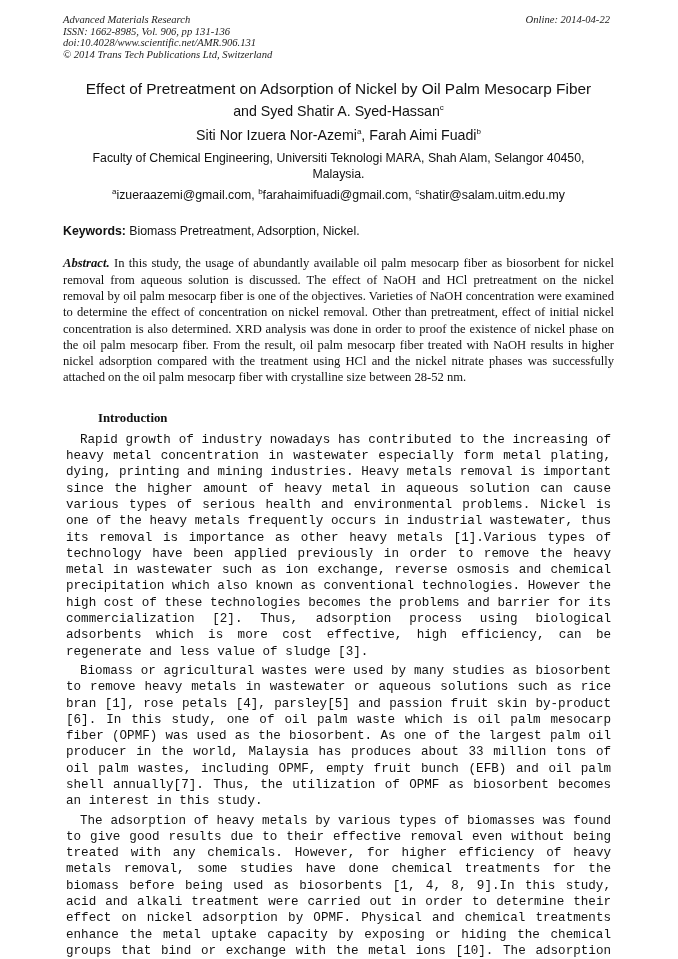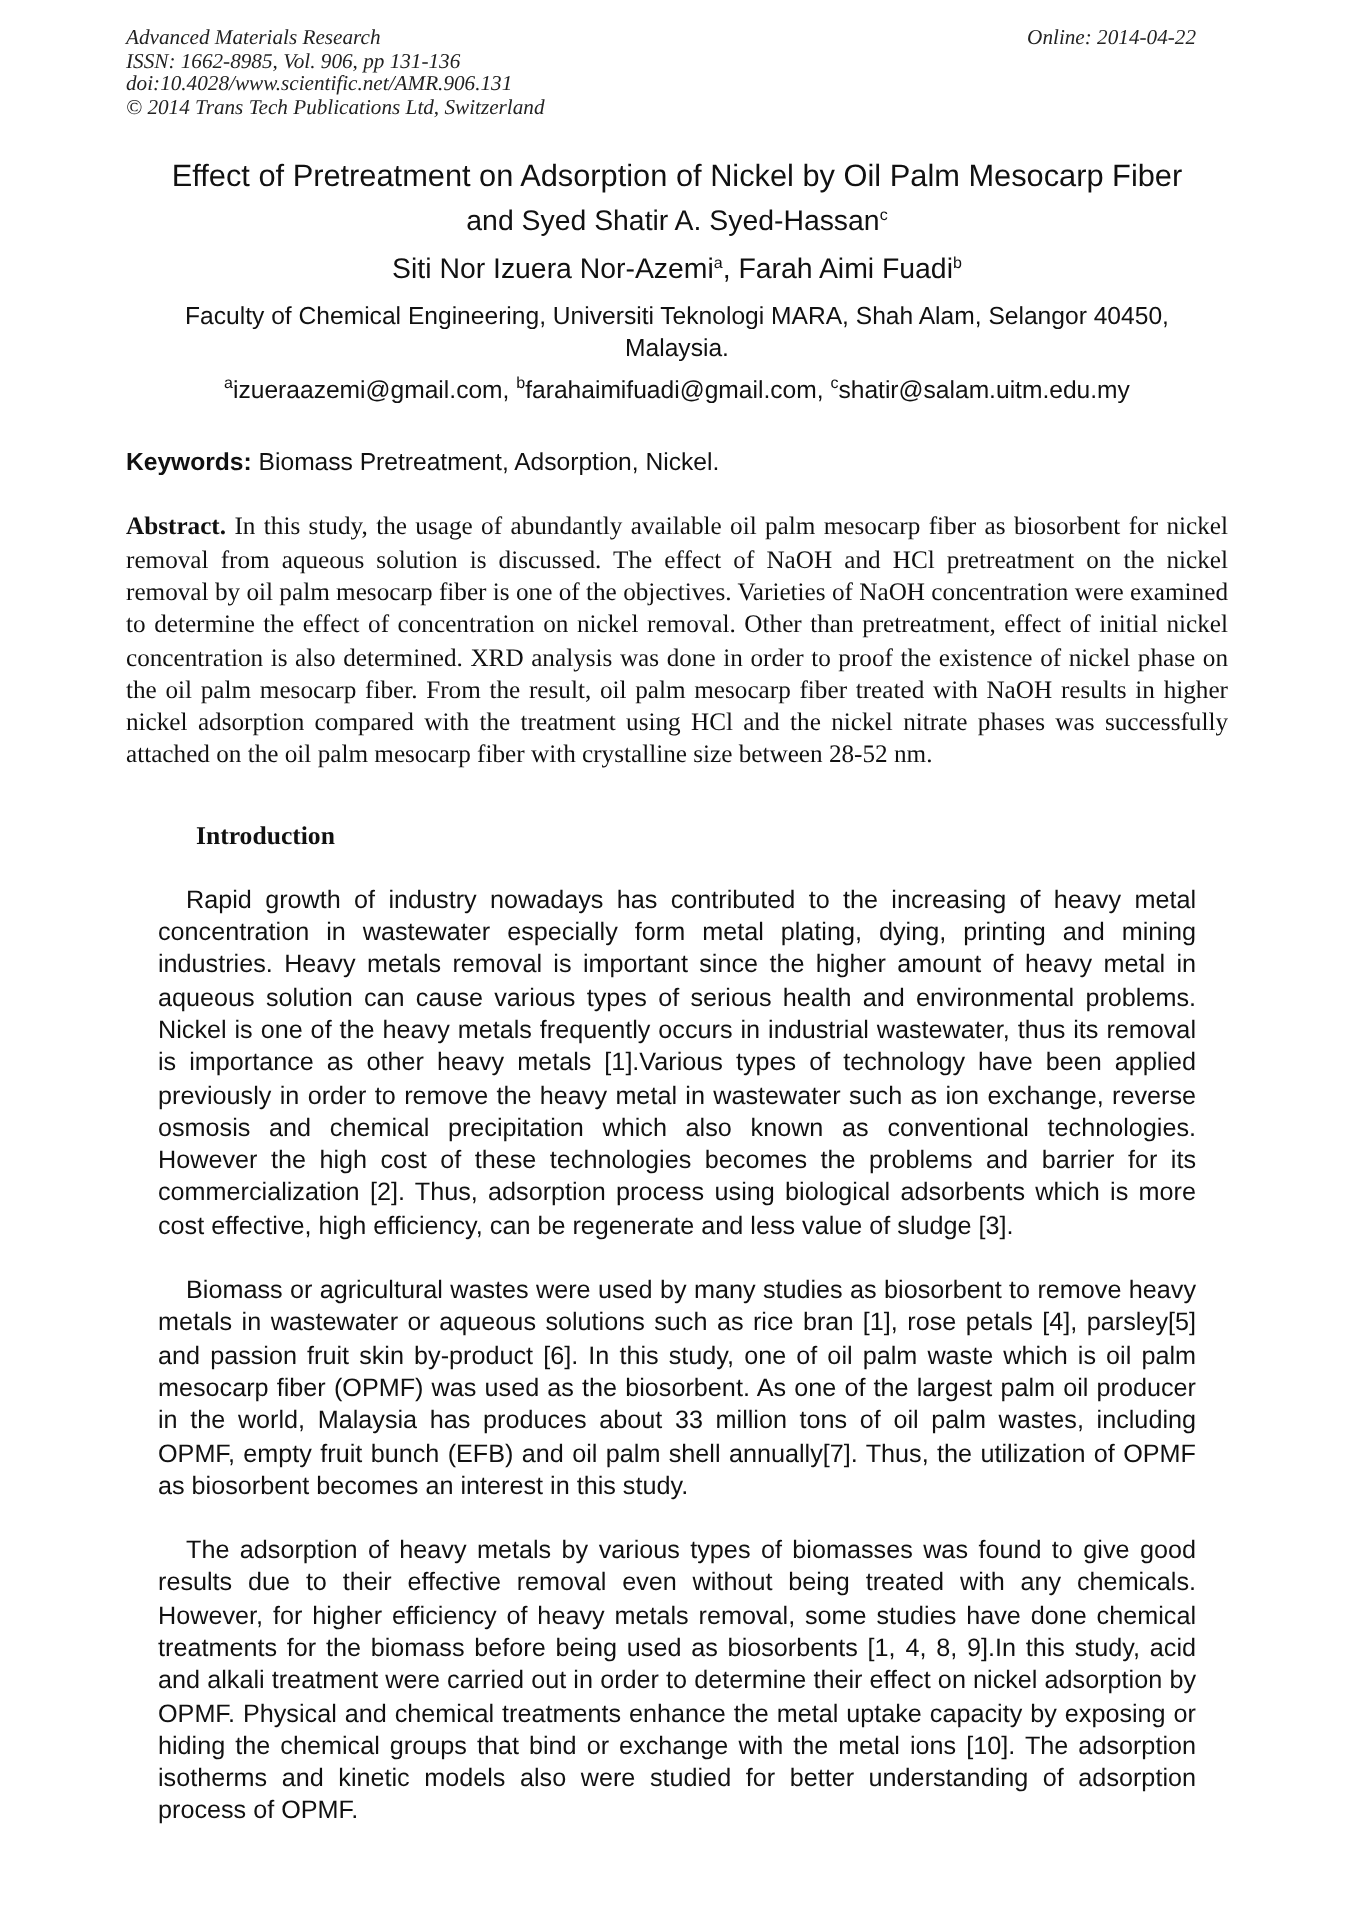--- a/index.html
+++ b/index.html
@@ -1,30 +1,30 @@
 <!DOCTYPE html>
 <html><head>
 <meta charset="utf-8">
 <style>
   html, body { margin: 0; padding: 0; background: #ffffff; }
   body { width: 678px; height: 959px; overflow: hidden; position: relative; color: #111; }
   .page { position: absolute; left: 63px; top: 14px; width: 551px; }
   .header { position: relative; font-family: "Liberation Serif", serif; font-style: italic; font-size: 10.6px; line-height: 11.6px; color: #222; }
-  .header .online { position: absolute; right: 16px; top: 0; }
+  .header .online { position: absolute; right: 4px; top: 0; }
   .title { margin-top: 19px; text-align: center; font-family: "Liberation Sans", sans-serif; font-weight: normal; font-size: 15.4px; line-height: 19px; color: #111; }
   .authors { text-align: center; font-family: "Liberation Sans", sans-serif; font-size: 14.2px; line-height: 24px; margin-top: 1px; }
   .authors sup, .emails sup { font-size: 8px; vertical-align: top; position: relative; top: -3px; }
   .affil { text-align: center; font-family: "Liberation Sans", sans-serif; font-size: 12.3px; line-height: 16px; margin-top: 3px; padding: 0 14px; }
   .emails { text-align: center; font-family: "Liberation Sans", sans-serif; font-size: 12.3px; line-height: 16px; margin-top: 5px; }
   .keywords { font-family: "Liberation Sans", sans-serif; font-size: 12.3px; line-height: 16px; margin-top: 20px; }
   .keywords b { font-weight: bold; }
   .abstract { font-family: "Liberation Serif", serif; font-size: 12.6px; line-height: 16.3px; margin-top: 16px; text-align: justify; }
-  .abstract b { font-weight: bold; }
+  .abstract b { font-weight: bold; font-style: italic; }
   .section-head { font-family: "Liberation Serif", serif; font-weight: bold; font-size: 12.8px; line-height: 16px; margin-top: 24px; margin-left: 35px; }
-  .para { font-family: Liberation Sans, sans-serif; font-size: 12.6px; line-height: 16.3px; text-align: justify; text-indent: 14px; margin: 16px; }
+  .para { font-family: Liberation Mono, monospace; font-size: 12.6px; line-height: 16.3px; text-align: justify; text-indent: 14px; margin: 3px; }
   .intro-body { margin-top: 6px; }
 </style>
 </head>
 <body>
 
 <div class="page">
 
   <div class="header">
     <div>Advanced Materials Research</div>
     <div>ISSN: 1662-8985, Vol. 906, pp 131-136</div>

